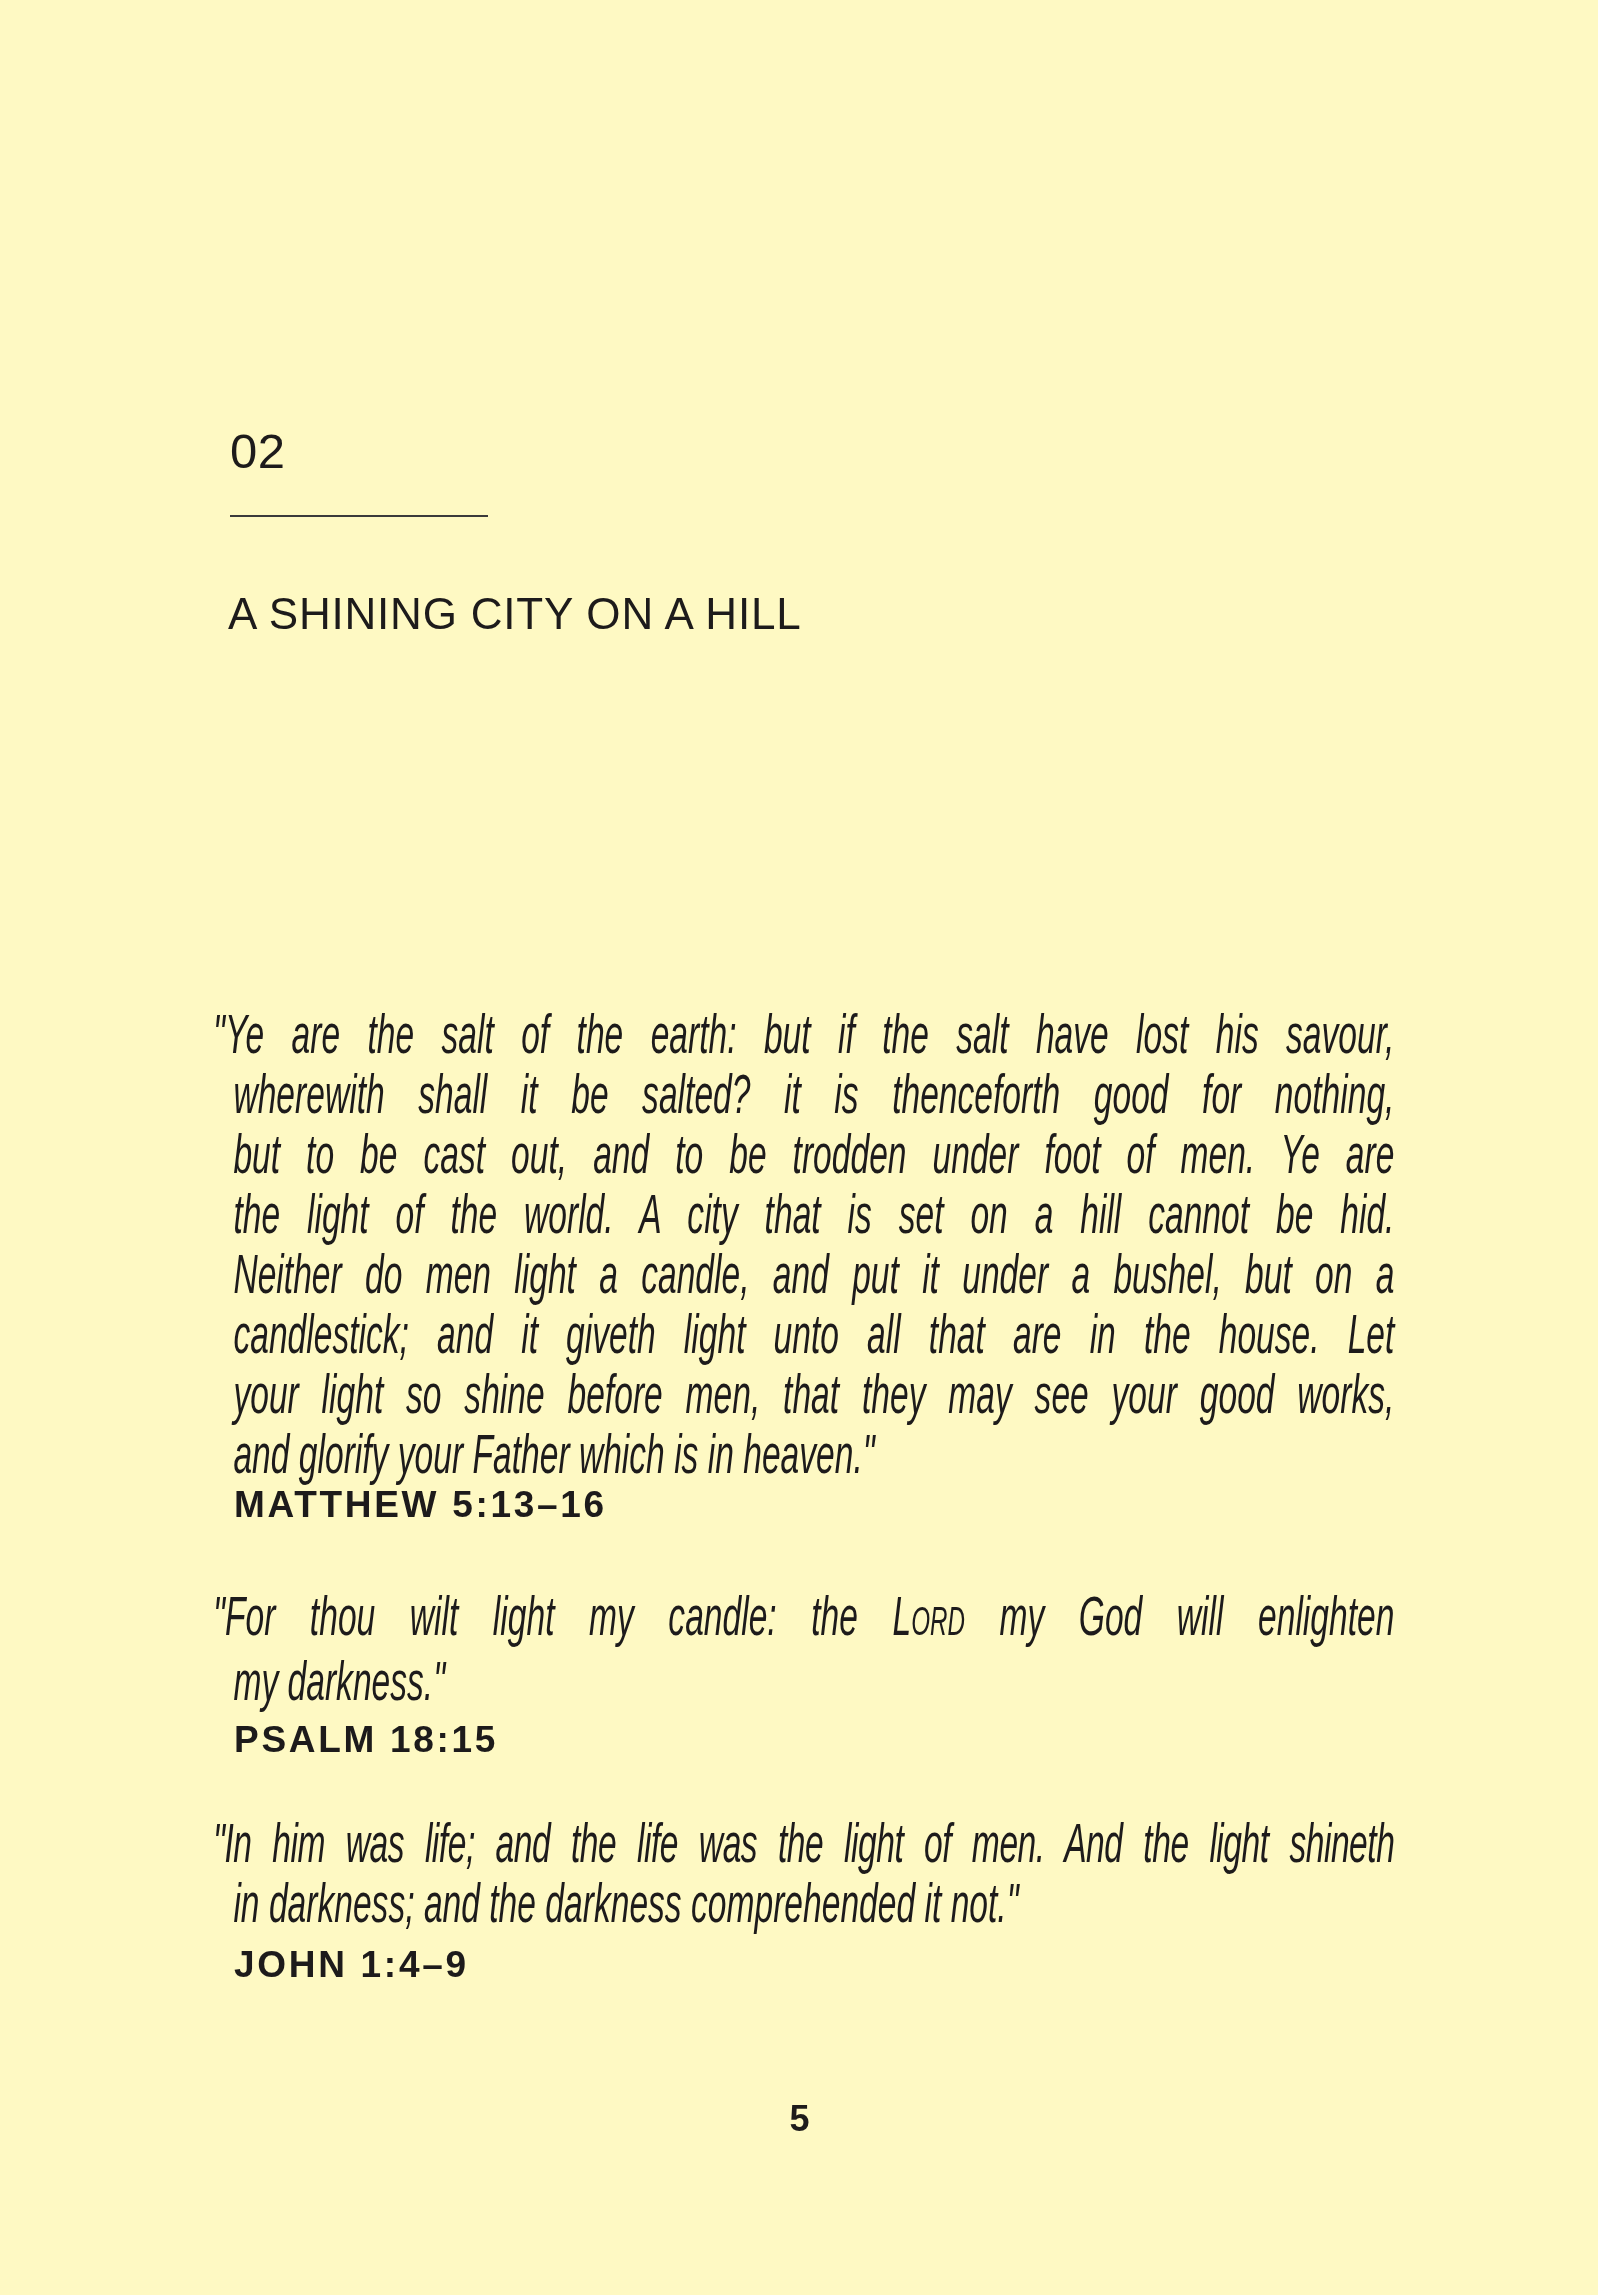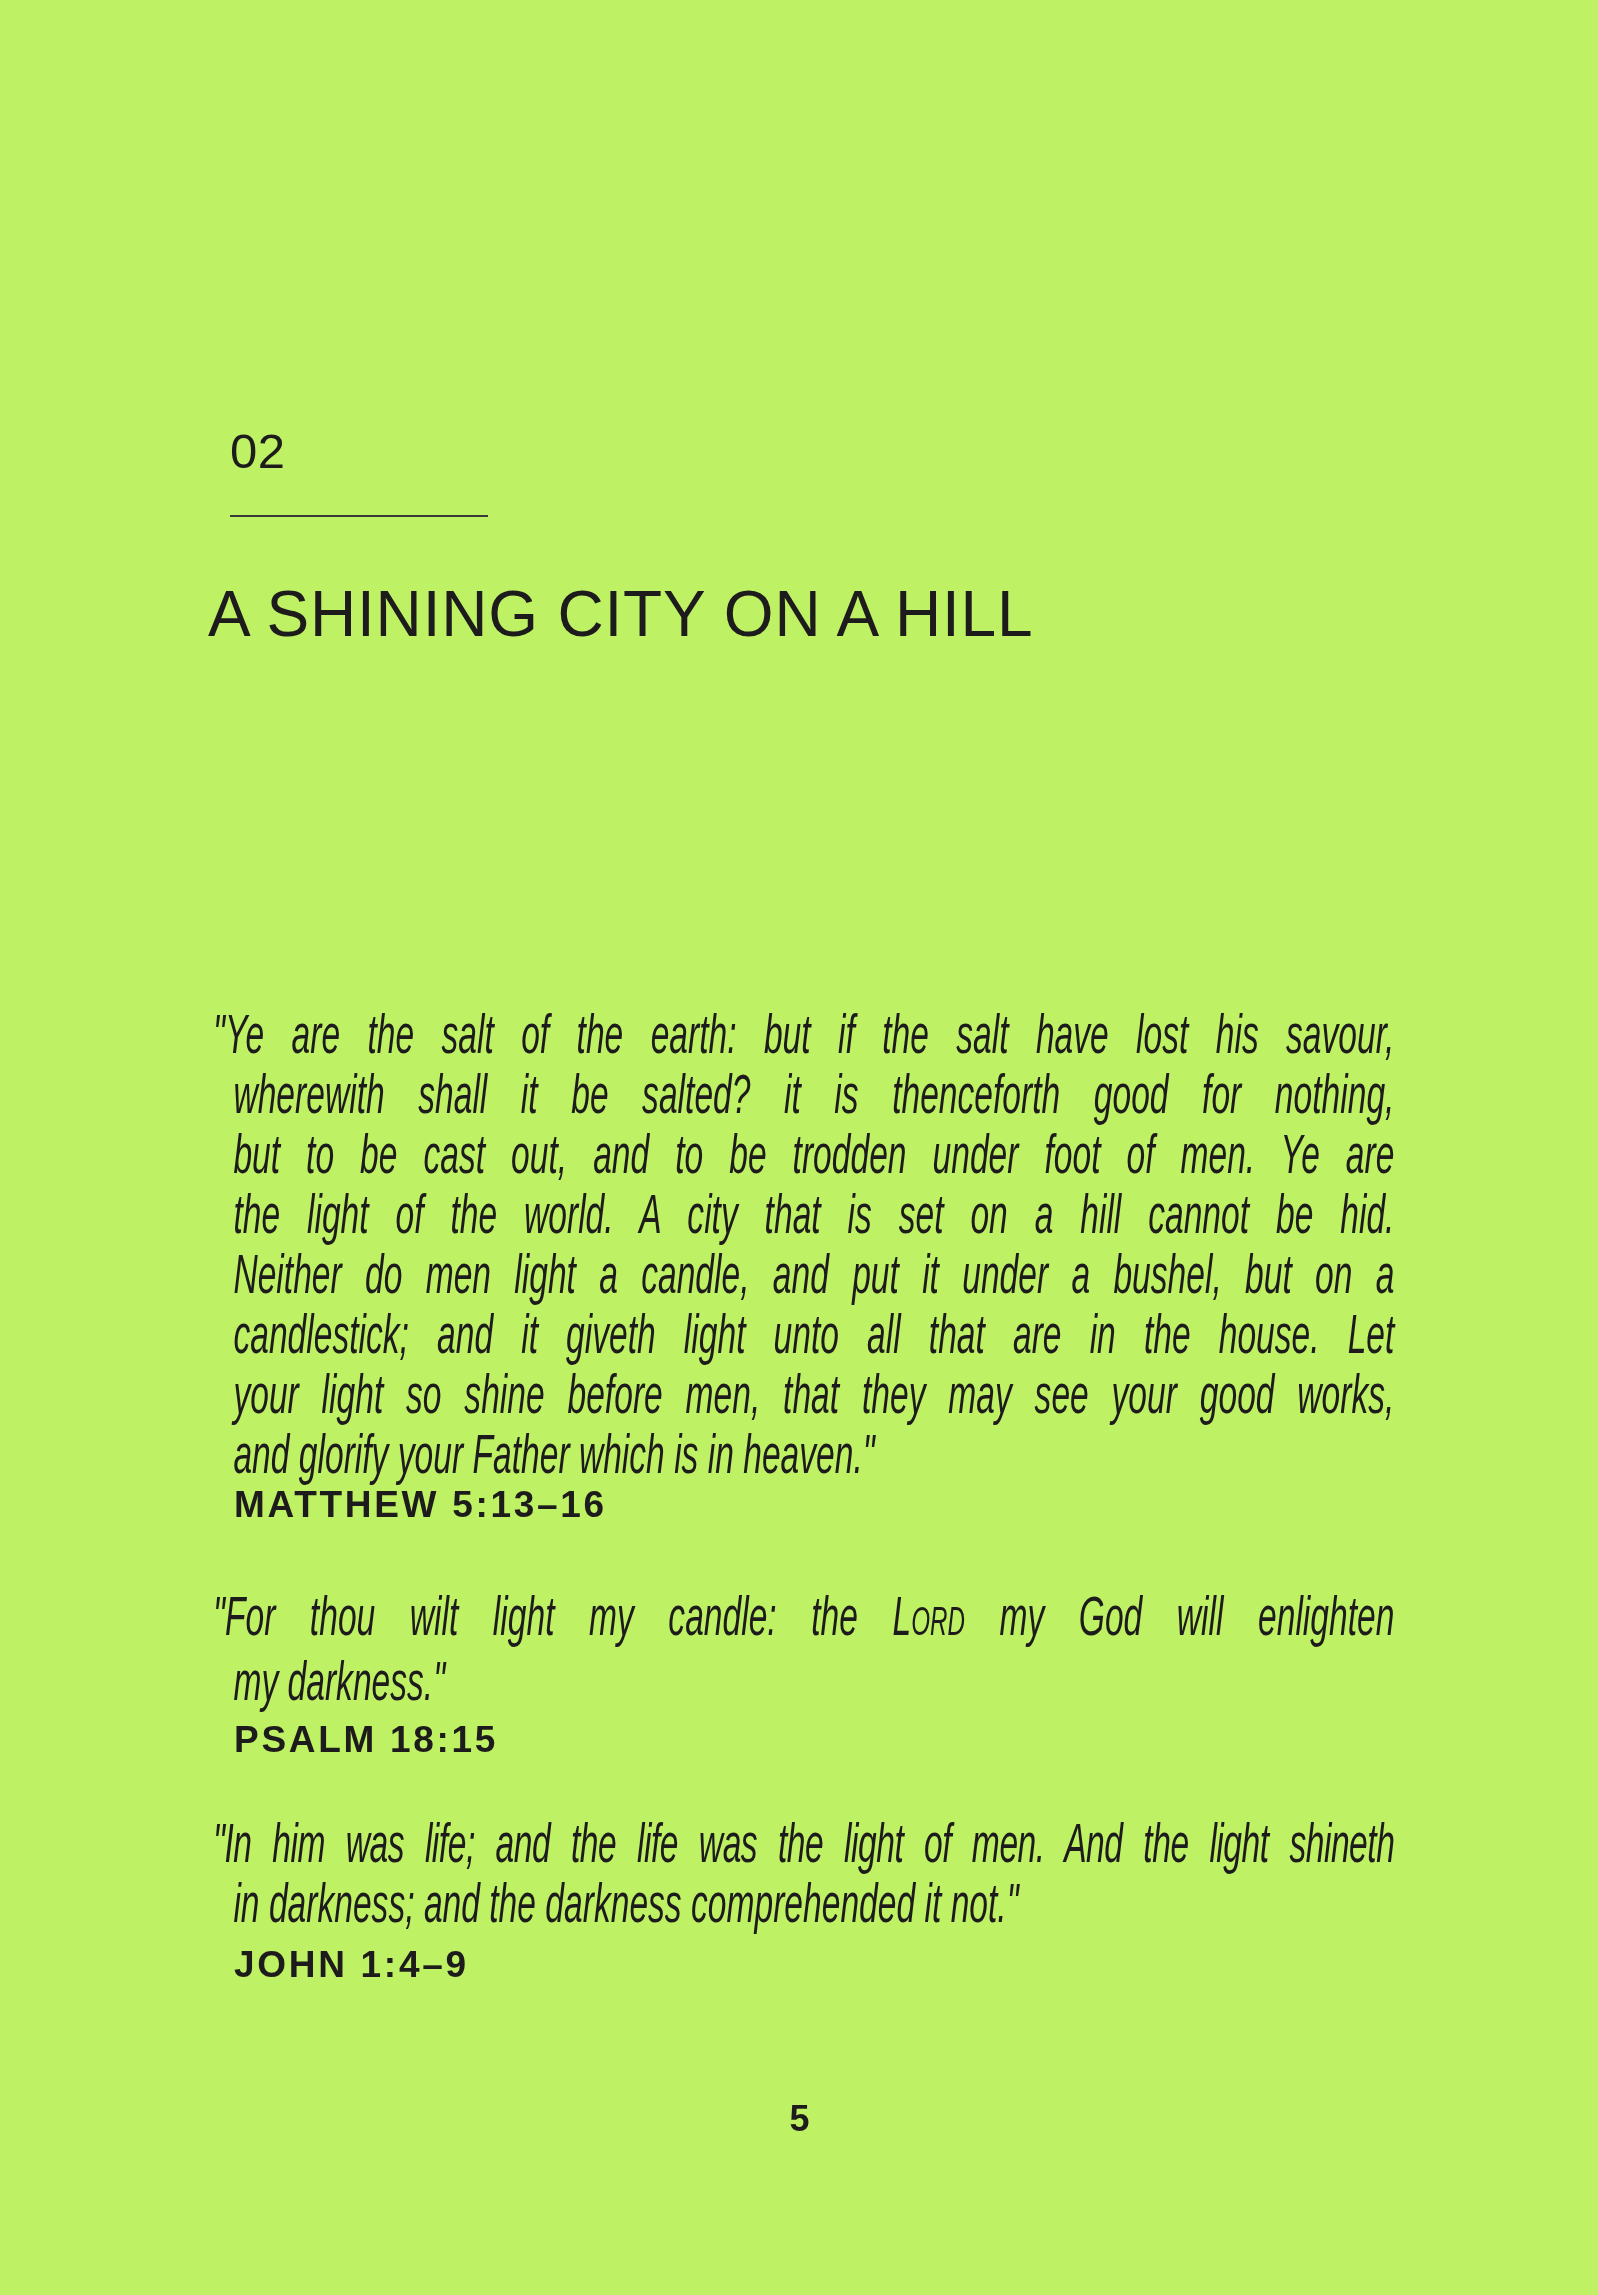--- a/index.html
+++ b/index.html
@@ -1,20 +1,20 @@
 <!DOCTYPE html>
 <html style="font-size:8.7px"><head>
 <meta charset="utf-8">
 <style>
   html, body { margin: 0; padding: 0; background: #ffffff; }
   .page {
     position: relative;
     width: 1599px;
     height: 2295px;
-    background: #bef264;
+    background: #fef9c3;
     overflow: hidden;
     font-family: "Liberation Sans", sans-serif;
     color: #1d1b1b;
   }
 
   .chapter-num {
     position: absolute;
     left: 230px;
     top: 427px;
     font-size: 49px;
@@ -27,24 +27,24 @@
     position: absolute;
     left: 230px;
     top: 515px;
     width: 258px;
     height: 1.6px;
     background: #3a3a3a;
   }
 
   .title {
     position: absolute;
-    left: 208px;
+    left: 228px;
     top: 581px;
     margin: 0;
-    font-size: 64px;
+    font-size: 44px;
     line-height: 66px;
     font-weight: 400;
     letter-spacing: 0.8px;
     white-space: nowrap;
   }
 
   .quote {
     position: absolute;
     left: 213px;
     width: 1182px;

